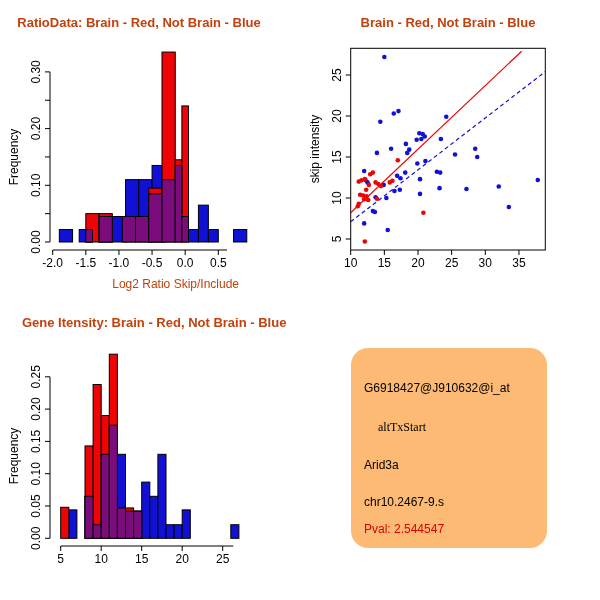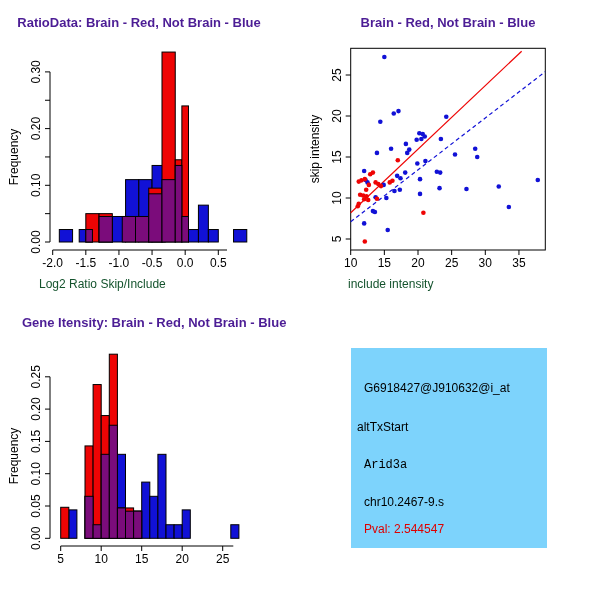--- a/index.html
+++ b/index.html
@@ -1,22 +1,22 @@
 <!DOCTYPE html>
 <html><head>
 <meta charset="utf-8">
 <style>
   html,body{margin:0;padding:0;background:#fff;}
   #canvas{
     position:relative;width:600px;height:600px;background:#ffffff;
     font-family:"Liberation Sans","DejaVu Sans",sans-serif;overflow:hidden;
   }
   #plot-svg{position:absolute;left:0;top:0;}
-  .ptitle{position:absolute;font-weight:bold;font-size:13px;color:#4c1d95;text-align:center;white-space:nowrap;}
-  .xlab{position:absolute;font-size:12px;color:#14532d;text-align:left;white-space:nowrap;}
+  .ptitle{position:absolute;font-weight:bold;font-size:13px;color:#c2410c;text-align:center;white-space:nowrap;}
+  .xlab{position:absolute;font-size:12px;color:#c2410c;text-align:right;white-space:nowrap;}
   .ylab{position:absolute;width:120px;font-size:12px;color:#000;text-align:center;white-space:nowrap;
         transform:rotate(-90deg);transform-origin:center;}
   .info-box{position:absolute;}
   .info-line{position:absolute;font-size:12px;color:#000;white-space:nowrap;}
   .pval{color:#dd0000;}
 </style>
 </head>
 <body>
 
 <div id="canvas">
@@ -224,26 +224,25 @@
         <rect x="125.5" y="511.16799999999995" width="8.099999999999994" height="27.132000000000005" fill="#7b0c7b" stroke="#000" stroke-width="1"></rect>
         <rect x="133.6" y="511.16799999999995" width="8.099999999999994" height="27.132000000000005" fill="#7b0c7b" stroke="#000" stroke-width="1"></rect>
       </g>
   </svg>
 
   <div class="ptitle" style="left:9px;top:15px;width:260px;">RatioData: Brain - Red, Not Brain - Blue</div>
   <div class="ptitle" style="left:22px;top:315px;width:260px;">Gene Itensity: Brain - Red, Not Brain - Blue</div>
   <div class="ptitle" style="left:318px;top:15px;width:260px;">Brain - Red, Not Brain - Blue</div>
 
   <div class="xlab" style="left:39px;top:277px;width:200px;">Log2 Ratio Skip/Include</div>
-  <div class="xlab" style="left:348px;top:277px;width:200px;">include intensity</div>
 
   <div class="ylab" style="left:-46px;top:150px;">Frequency</div>
   <div class="ylab" style="left:255px;top:142px;">skip intensity</div>
   <div class="ylab" style="left:-46px;top:449px;">Frequency</div>
 
-  <div class="info-box" id="info-box" style="left: 351px; top: 348px; width: 196px; height: 200px; background: #7dd3fc;">
+  <div class="info-box" id="info-box" style="left: 351px; top: 348px; width: 196px; height: 200px; background: #fdba74; border-radius: 17px;">
     <div class="info-line" style="left:13px;top:33px;">G6918427@J910632@i_at</div>
-    <div class="info-line" style="left:6px;top:72px;">altTxStart</div>
-    <div class="info-line" style="left:13px;top:110px;font-family:Liberation Mono, monospace;">Arid3a</div>
+    <div class="info-line" style="left:27px;top:72px;font-family:Liberation Serif, serif;">altTxStart</div>
+    <div class="info-line" style="left:13px;top:110px;">Arid3a</div>
     <div class="info-line" style="left:13px;top:147px;">chr10.2467-9.s</div>
     <div class="info-line pval" style="left:13px;top:174px;">Pval: 2.544547</div>
   </div>
 </div>
 
 </body></html>

